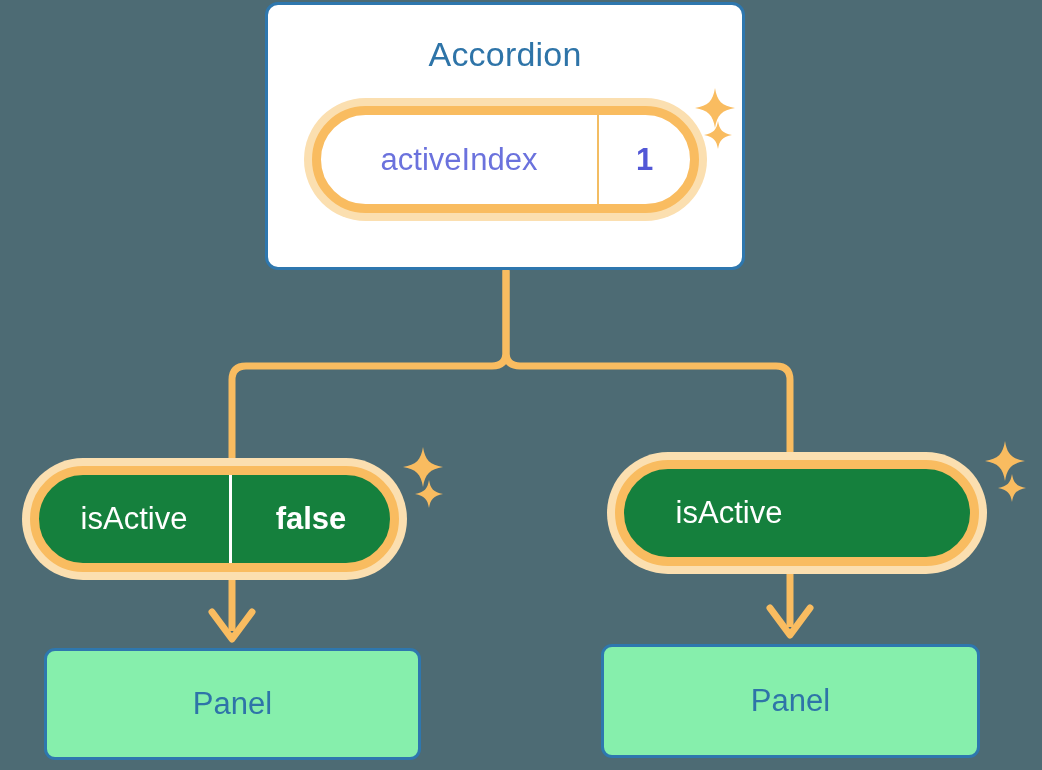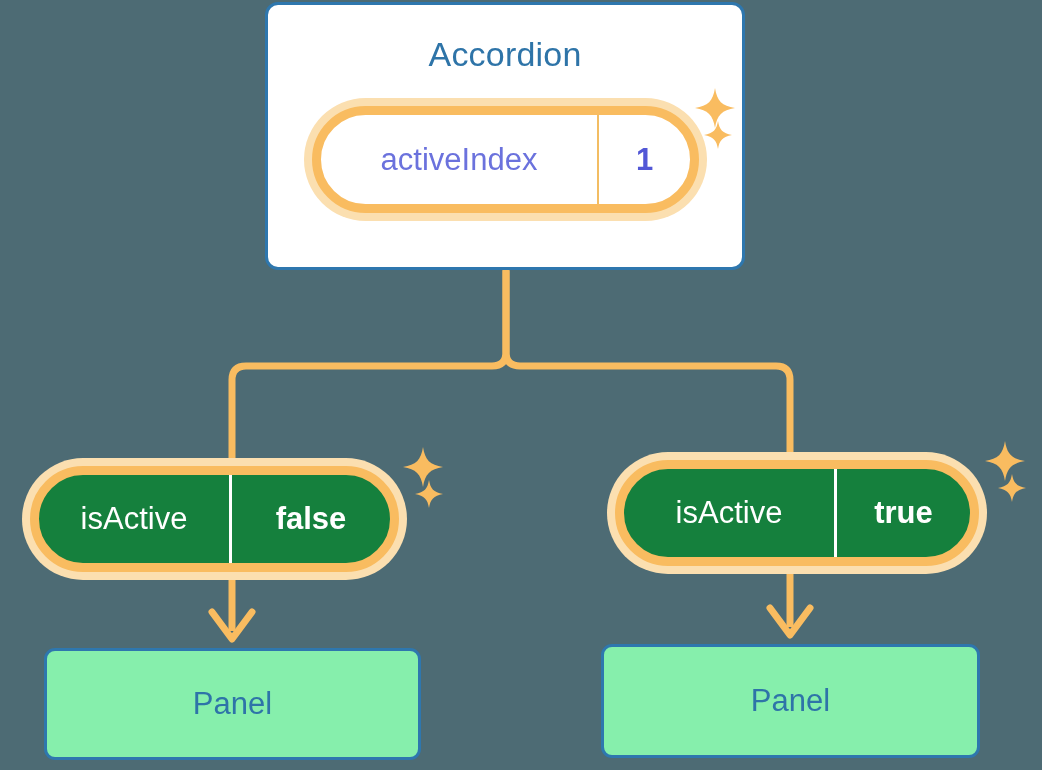--- a/index.html
+++ b/index.html
@@ -198,21 +198,20 @@
   </svg>
 
   <div class="panel-box" style="left:44px; top:648px; width:377px; height:112px;">
     <span>Panel</span>
   </div>
 
   <div class="pill-halo" style="left:607px; top:452px; width:380px; height:122px;"></div>
   <div class="pill pill-purple" style="left:607px; top:452px; width:380px; height:122px;">
     <div class="pill-inner" style="left:8px; top:8px; right:8px; bottom:8px;">
       <div class="pill-key" style="flex:0 0 210px;">isActive</div>
-      <div class="pill-val" style="flex:1 1 auto;">true</div>
     </div>
   </div>
 
   <svg class="sparkle" style="left:982px; top:438px;" width="46" height="46" viewBox="0 0 46 46">
     <path d="M23 3 C25 16 30 21 43 23 C30 25 25 30 23 43 C21 30 16 25 3 23 C16 21 21 16 23 3 Z" fill="#f9bc60"></path>
   </svg>
   <svg class="sparkle" style="left:996px; top:472px;" width="32" height="32" viewBox="0 0 32 32">
     <path d="M16 2 C17.5 11 20.5 14 30 16 C20.5 18 17.5 21 16 30 C14.5 21 11.5 18 2 16 C11.5 14 14.5 11 16 2 Z" fill="#f9bc60"></path>
   </svg>
 

